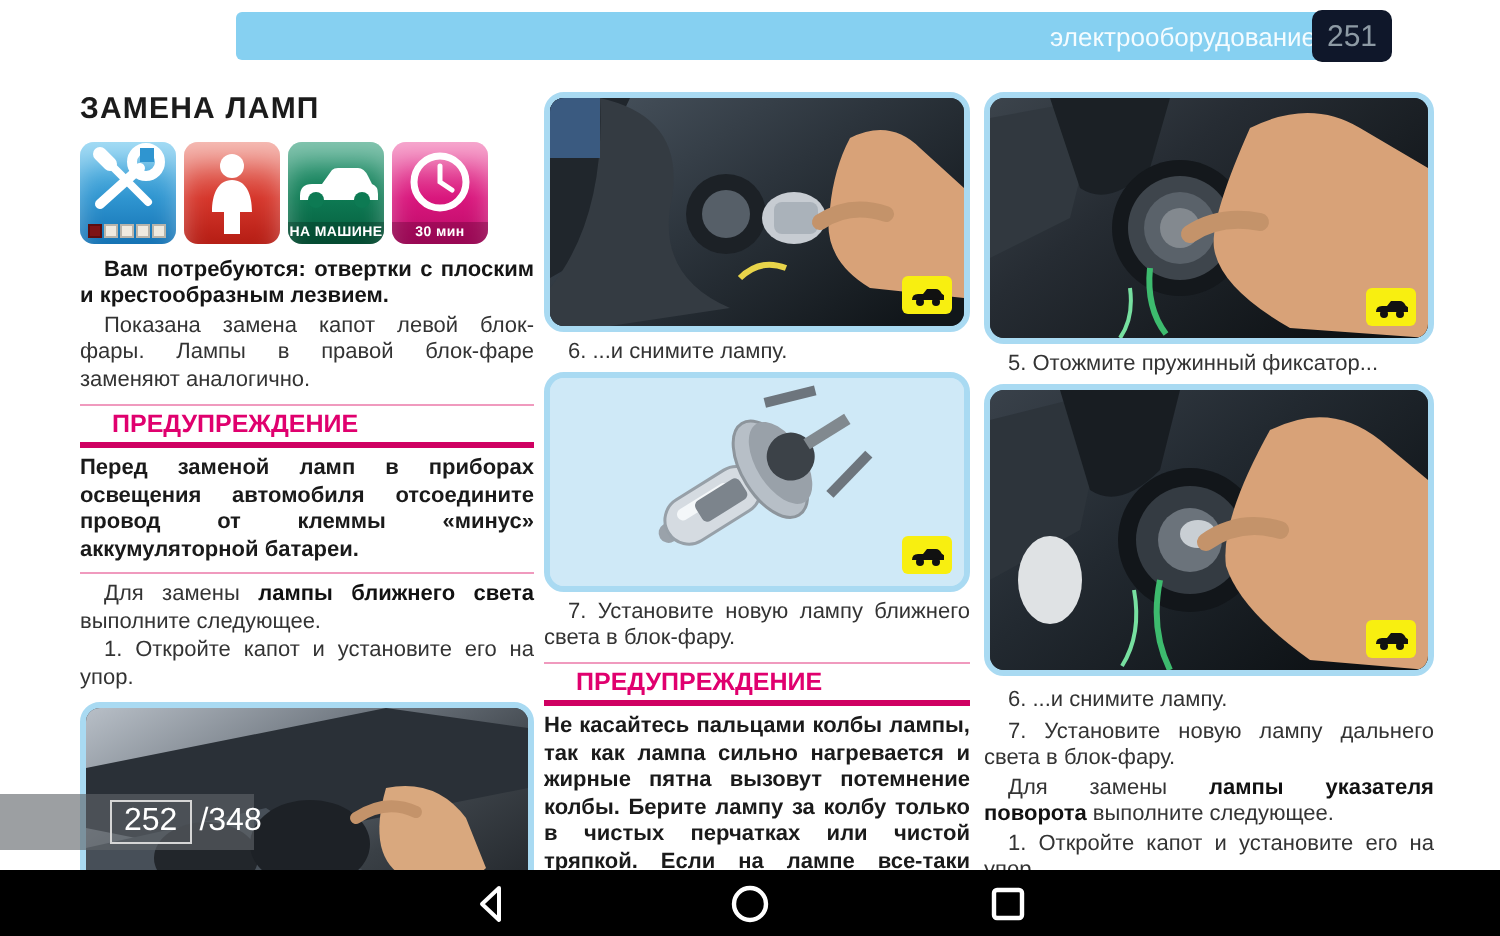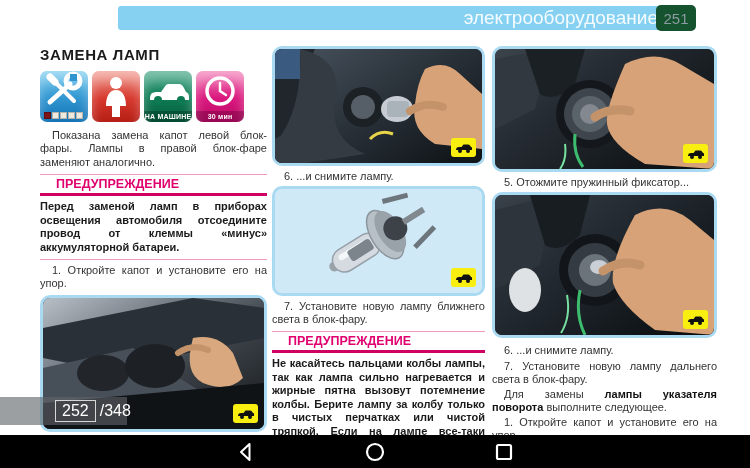--- a/index.html
+++ b/index.html
@@ -2,24 +2,24 @@
 <html><head>
 <meta charset="utf-8">
 <style>
   html,body{margin:0;padding:0;}
   body{width:750px;height:468px;overflow:hidden;background:#fff;
        font-family:"Liberation Sans", sans-serif;position:relative;}
   .screen{position:absolute;inset:0;background:#fff;}
 
   
   .header-bar{position:absolute;left:118px;top:6px;width:556px;height:24px;
-    background:#86d0f1;border-radius:3px;color:#f4fcff;font-size:19px;
+    background:#86d0f1;border-radius:3px;color:#f4fcff;font-size:13px;
     display:flex;align-items:center;justify-content:flex-end;padding-right:16px;box-sizing:border-box;}
   .page-num-box{position:absolute;left:656px;top:5px;width:40px;height:26px;
-    background:#14532d;border-radius:5px;color:#8d9aa4;font-size:15px;
+    background:#0f172a;border-radius:5px;color:#8d9aa4;font-size:15px;
     display:flex;align-items:center;justify-content:center;}
 
   
   .col{position:absolute;top:46px;}
   .col-left{left:40px;width:227px;}
   .col-mid{left:272px;width:213px;}
   .col-right{left:492px;width:225px;}
 
   .doc-title{font-size:15px;font-weight:bold;letter-spacing:.6px;color:#1b1b1b;margin:0 0 8px 0;}
 
@@ -118,30 +118,32 @@
       </div>
       <div class="man-icon mi-time">
         <svg class="mi-glyph" width="48" height="40" viewBox="0 0 48 40">
           <circle cx="24" cy="20" r="13" fill="none" stroke="#fff" stroke-width="3.5"></circle>
           <path d="M24 12 L24 20 L30 24" stroke="#fff" stroke-width="2.5" fill="none" stroke-linecap="round"></path>
         </svg>
         <div class="mi-band mi-band-pink">30 мин</div>
       </div>
     </div>
 
+    <p class="p p-bold">Вам потребуются: отвертки с плоским и крестообразным лезвием.</p>
     <p class="p">Показана замена капот левой блок-фары. Лампы в правой блок-фаре заменяют аналогично.</p>
 
     <div class="warn">
       <div class="warn-rule-thin"></div>
       <p class="warn-title">ПРЕДУПРЕЖДЕНИЕ</p>
       <div class="warn-rule-thick"></div>
       <p class="warn-text">Перед заменой ламп в приборах освещения автомобиля отсоедините провод от клеммы «минус» аккумуляторной батареи.</p>
       <div class="warn-rule-thin"></div>
     </div>
 
+    <p class="p"><span>Для замены </span><b>лампы ближнего света</b><span> выполните следующее.</span></p>
     <p class="p">1. Откройте капот и установите его на упор.</p>
 
     <div class="photo" style="width:221px;height:131px;margin-top:5px;">
       <svg width="221" height="131">
         <defs>
           <linearGradient id="g1" x1="0" y1="0" x2="1" y2="1">
             <stop offset="0" stop-color="#b8bfc7"></stop>
               <stop offset=".35" stop-color="#6b737c"></stop>
             <stop offset=".6" stop-color="#3a4046"></stop>
               <stop offset="1" stop-color="#15181c"></stop>

